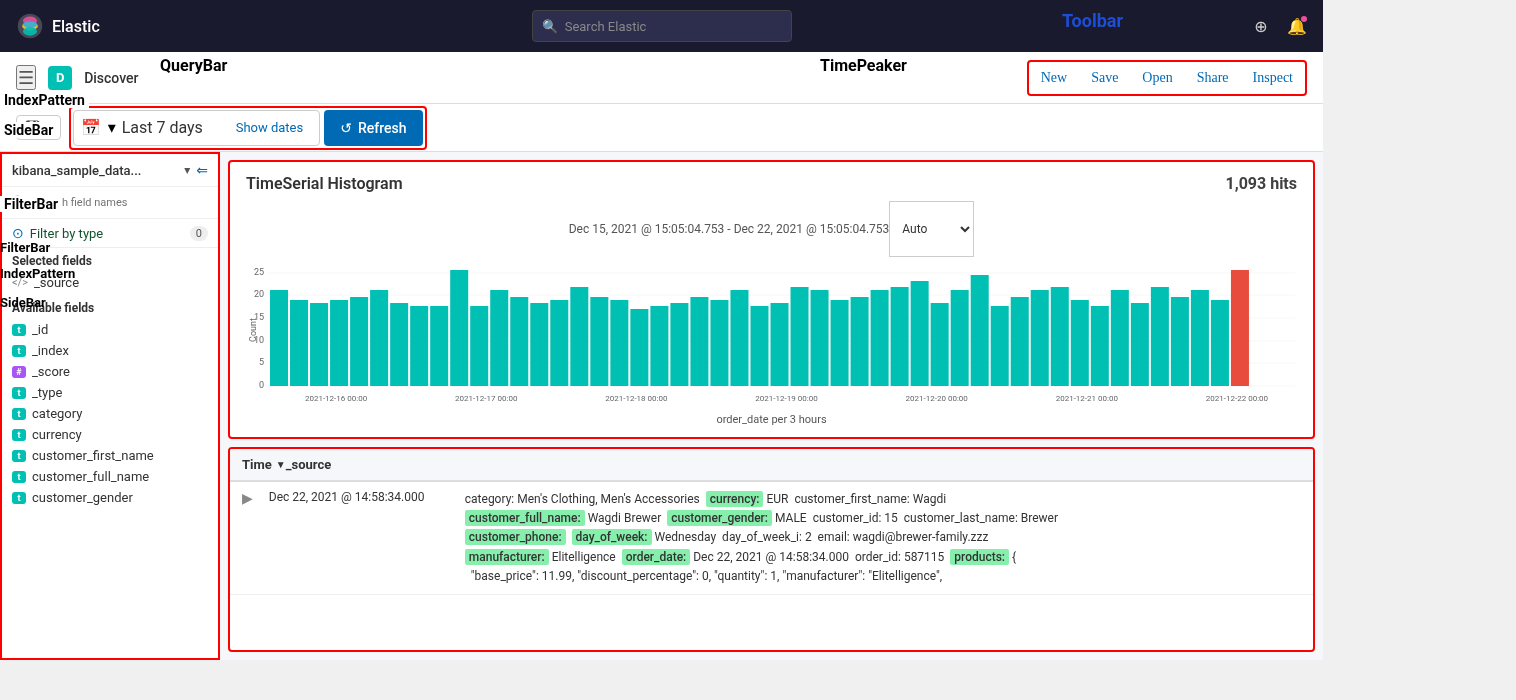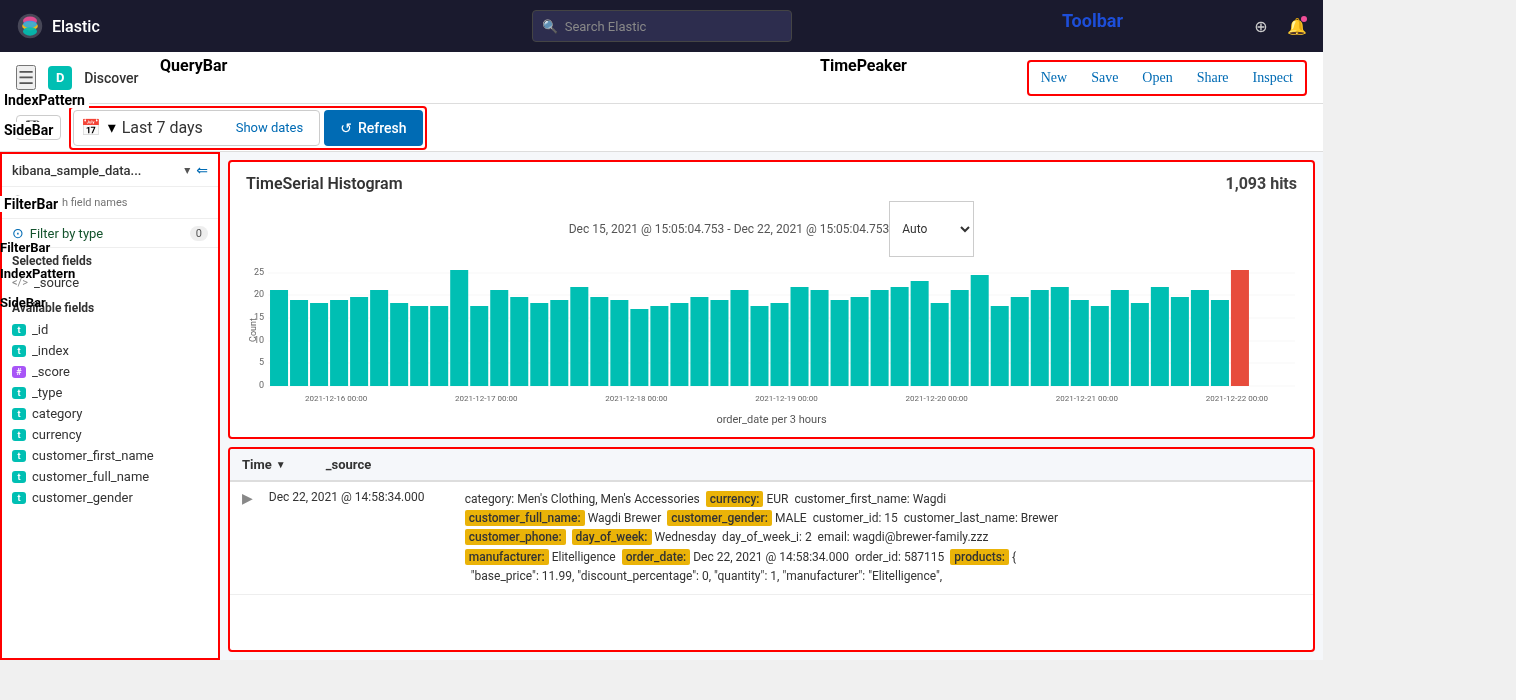--- a/index.html
+++ b/index.html
@@ -430,21 +430,20 @@
       border: 2px solid #f00;
       border-radius: 4px;
       overflow: hidden;
       flex: 1;
     }
     .data-table-header {
       display: flex;
       background: #f5f7fa;
       border-bottom: 2px solid #ddd;
       padding: 8px 12px;
-      gap: 40px;
     }
     .data-table-col {
       font-size: 13px;
       font-weight: 700;
       color: #333;
       display: flex;
       align-items: center;
       gap: 4px;
     }
     .data-row {
@@ -464,21 +463,21 @@
       min-width: 180px;
       font-size: 12px;
     }
     .data-row-source {
       flex: 1;
       color: #333;
       font-size: 12px;
       line-height: 1.6;
     }
     .field-highlight {
-      background: #eab308;
+      background: #86efac;
       padding: 1px 4px;
       border-radius: 2px;
       font-weight: 500;
     }
   </style>
 </head>
 <body>
 
 <div style="position:relative; width:1323px; height:700px; overflow:hidden;">
 

